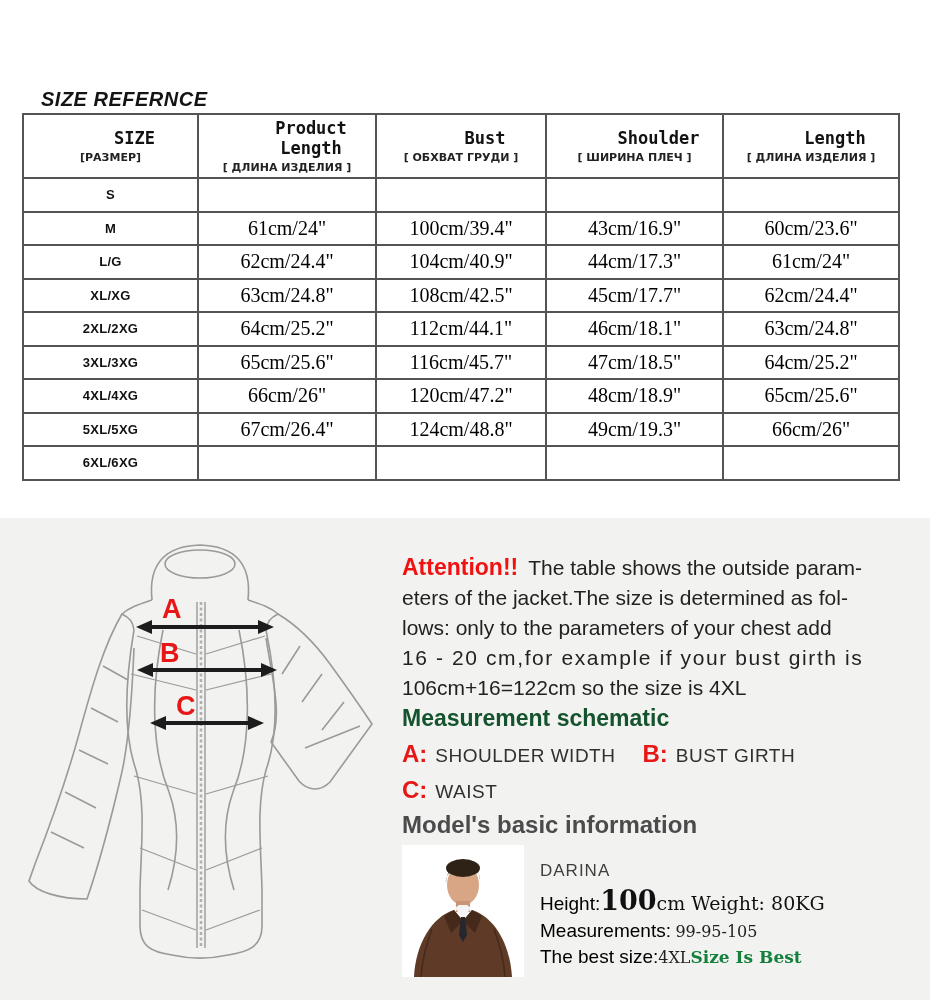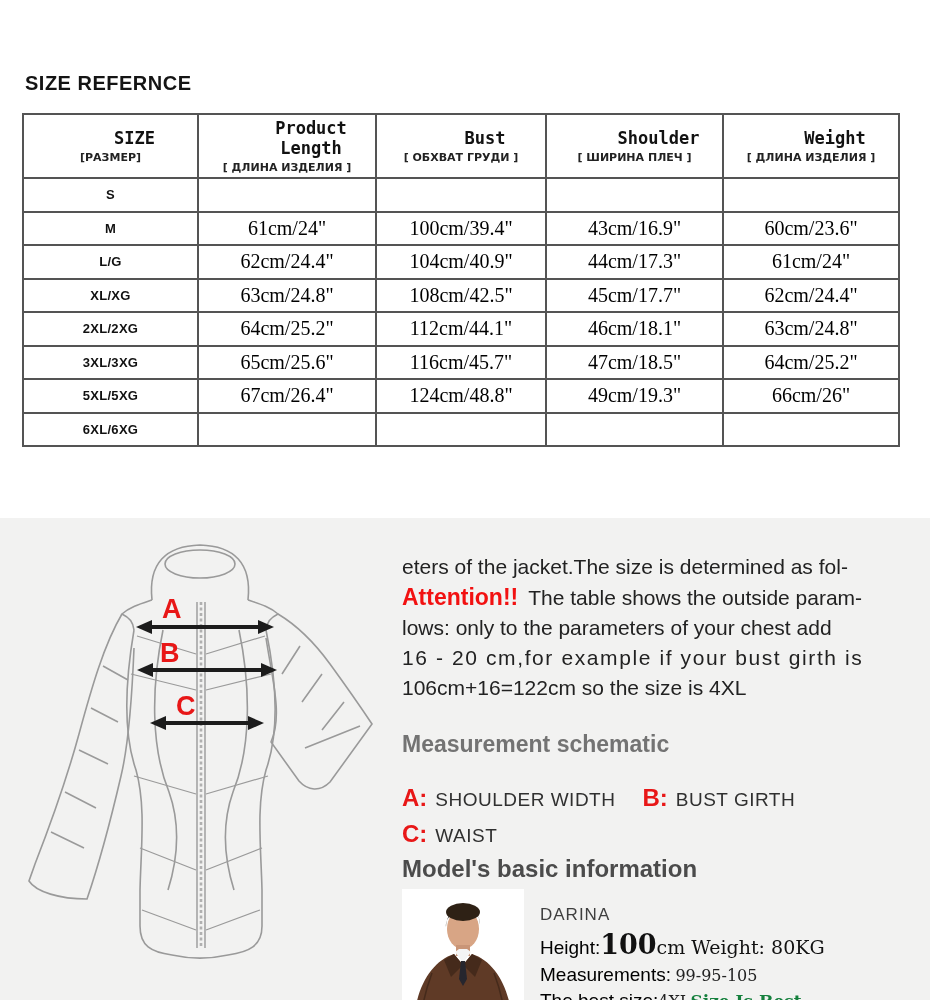--- a/index.html
+++ b/index.html
@@ -2,22 +2,22 @@
 <html><head>
 <meta charset="utf-8">
 <style>
   html,body { margin:0; padding:0; }
   body {
     width:930px; height:1000px; background:#ffffff; position:relative;
     font-family:"Liberation Sans", sans-serif; overflow:hidden;
   }
   
   .page-title {
-    position:absolute; left:25px; top:72px; margin:0;
-    font-size:20px; font-weight:bold; color:#141414; letter-spacing:.5px;
+    position:absolute; left:25px; top:72px; margin:16px;
+    font-size:20px; font-weight:bold; color:#141414; letter-spacing:.5px;font-style:italic;
   }
   
   table.size-table {
     position:absolute; left:22px; top:113px;
     border-collapse:collapse; table-layout:fixed;
   }
   .size-table th, .size-table td { border:2px solid #545454; padding:0; }
   .size-table th { height:62px; vertical-align:middle; background:#fff; }
   .h-en { font-family:"DejaVu Sans Mono", monospace; font-weight:bold; font-size:17px; color:#121212; text-align:center;padding-left:48px; }
   .h-ru { font-family:"DejaVu Sans", sans-serif; font-weight:bold; font-size:11px; color:#222; text-align:center; margin-top:3px; }
@@ -26,22 +26,22 @@
   td.c-val  { font-family:"Liberation Serif", serif; font-size:20px; color:#000; }
   
   .panel { position:absolute; left:0; top:518px; width:930px; height:482px; background:#f2f2f1; overflow:hidden; }
   .jacket-svg { position:absolute; left:0; top:0; }
   .right-col { position:absolute; left:402px; top:34px; width:524px; }
   
   .attn { font-size:21px; line-height:30px; color:#222; }
   .attn .attn-label { color:#f21111; font-weight:bold; font-size:23px; margin-right:10px; }
   .attn .spaced { letter-spacing:1.6px; }
   
-  .m-heading { margin-top:26px; font-size:23px; line-height:30px; font-weight:bold; color:#737373; }
-  .legend { margin-top:22px; }
+  .m-heading { margin-top:0; font-size:23px; line-height:30px; font-weight:bold; color:#14532d; }
+  .legend { margin-top:4px; }
   .legend-row { line-height:33px; }
   .legend-item { display:inline-block; }
   .legend-item.w { width:236px; }
   .legend-letter { color:#e81717; font-weight:bold; font-size:24px; margin-right:8px; }
   .legend-label { font-size:19px; color:#303030; letter-spacing:.5px; }
   
   .mod-heading { font-size:24px; line-height:32px; font-weight:bold; color:#4b4b4b; }
   .model-row { margin-top:4px; display:flex; align-items:flex-start; }
   .model-photo { flex:0 0 auto; background:#ffffff; }
   .model-info { margin-left:16px; padding-top:16px; }
@@ -78,21 +78,21 @@
       </th>
       <th>
         <div class="h-en">Bust</div>
         <div class="h-ru">[ ОБХВАТ ГРУДИ ]</div>
       </th>
       <th>
         <div class="h-en">Shoulder</div>
         <div class="h-ru">[ ШИРИНА ПЛЕЧ ]</div>
       </th>
       <th>
-        <div class="h-en">Weight</div>
+        <div class="h-en">Length</div>
         <div class="h-ru">[ ДЛИНА ИЗДЕЛИЯ ]</div>
       </th>
     </tr>
   </thead>
   <tbody>
     <tr>
       <td class="c-size">S</td>
       <td class="c-val"></td>
       <td class="c-val"></td>
       <td class="c-val"></td>
@@ -125,20 +125,27 @@
       <td class="c-val">112cm/44.1"</td>
       <td class="c-val">46cm/18.1"</td>
       <td class="c-val">63cm/24.8"</td>
     </tr>
     <tr>
       <td class="c-size">3XL/3XG</td>
       <td class="c-val">65cm/25.6"</td>
       <td class="c-val">116cm/45.7"</td>
       <td class="c-val">47cm/18.5"</td>
       <td class="c-val">64cm/25.2"</td>
+    </tr>
+    <tr>
+      <td class="c-size">4XL/4XG</td>
+      <td class="c-val">66cm/26"</td>
+      <td class="c-val">120cm/47.2"</td>
+      <td class="c-val">48cm/18.9"</td>
+      <td class="c-val">65cm/25.6"</td>
     </tr>
     <tr>
       <td class="c-size">5XL/5XG</td>
       <td class="c-val">67cm/26.4"</td>
       <td class="c-val">124cm/48.8"</td>
       <td class="c-val">49cm/19.3"</td>
       <td class="c-val">66cm/26"</td>
     </tr>
     <tr>
       <td class="c-size">6XL/6XG</td>
@@ -201,24 +208,24 @@
     <g font-family="Liberation Sans, sans-serif" font-size="27" font-weight="bold" fill="#e81717">
       <text x="162" y="100">A</text>
       <text x="160" y="144">B</text>
       <text x="176" y="197">C</text>
     </g>
   </svg>
 
   <div class="right-col">
 
     <div class="attn">
-      <div>eters of the jacket.The size is determined as fol-</div>
       <div>
         <span class="attn-label">Attention!!</span><span>The table shows the outside param-</span>
       </div>
+      <div>eters of the jacket.The size is determined as fol-</div>
       <div>lows: only to the parameters of your chest add</div>
       <div class="spaced">16 - 20 cm,for example if your bust girth is</div>
       <div>106cm+16=122cm so the size is 4XL</div>
     </div>
 
     <div class="m-heading">Measurement schematic</div>
     <div class="legend">
       <div class="legend-row">
         <span class="legend-item w">
           <span class="legend-letter">A:</span><span class="legend-label">SHOULDER WIDTH</span>

